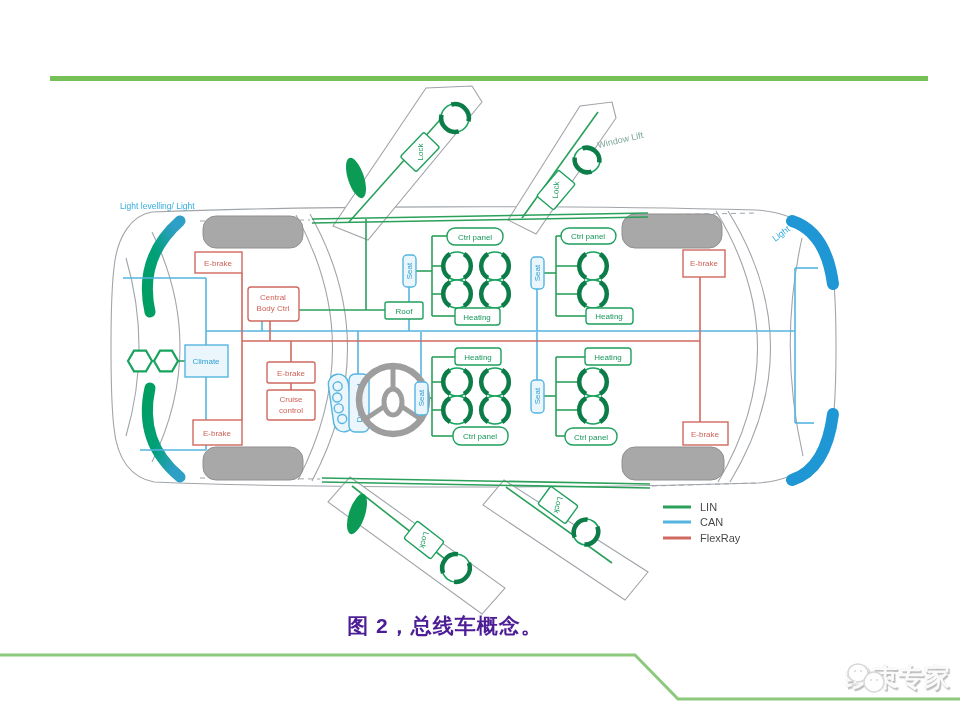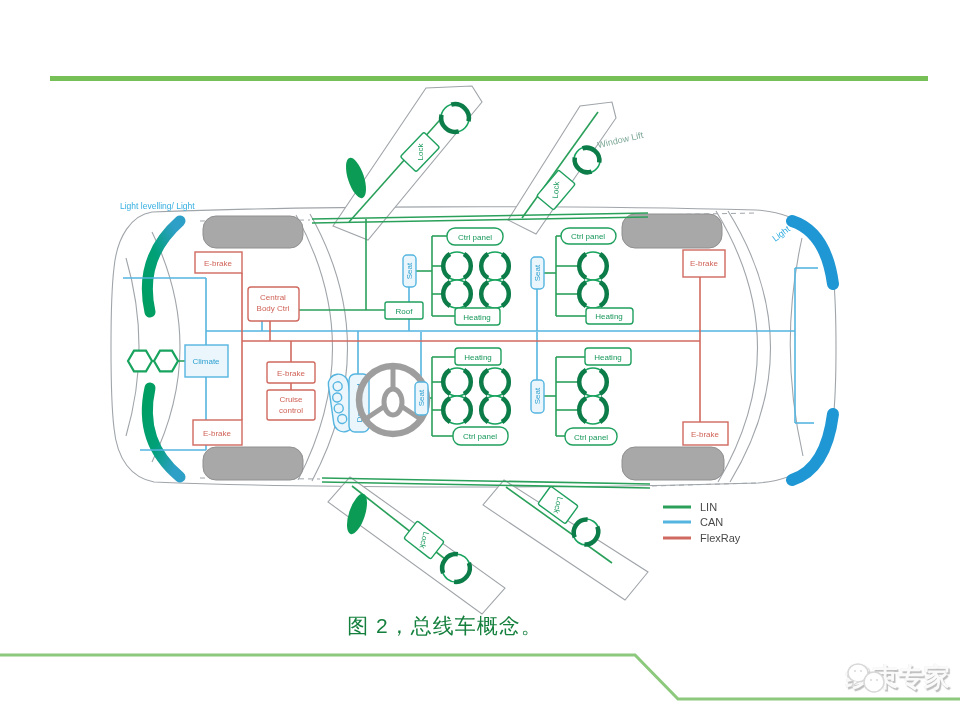--- a/index.html
+++ b/index.html
@@ -20,21 +20,21 @@
   .gtext{fill:#17985a;font-size:8px;}
   .btext{fill:#2fa0d0;font-size:8px;}
   .seatc{stroke:#18a35f;stroke-width:1.6;fill:#fff;}
   .seata{stroke:#0c7c48;stroke-width:4.5;fill:none;}
   .hexs{stroke:#18a35f;stroke-width:2.2;fill:#fff;}
   .wheel{fill:#a8a8a8;stroke:#909090;stroke-width:1;}
   .gray-thick{stroke:#9e9e9e;fill:none;}
   .legend-label{fill:#4a4a4a;font-size:11px;}
   .small-blue{fill:#35aee0;font-size:8.5px;}
   .caption{position:absolute;left:310px;top:612px;width:270px;text-align:center;
-    font-size:21px;font-weight:normal;color:#15803d;letter-spacing:1px;}
+    font-size:21px;font-weight:bold;color:#4c1d95;letter-spacing:1px;}
   .watermark{position:absolute;right:10px;top:660px;display:flex;align-items:center;gap:6px;}
   .watermark-text{font-size:26px;font-weight:600;color:#fafafa;
     text-shadow:1.5px 1.5px 1px #bdbdbd, -0.5px -0.5px 0 #eee;}
 </style>
 </head>
 <body>
 
 <div class="top-rule"></div>
 
 <svg width="960" height="720" viewBox="0 0 960 720">

